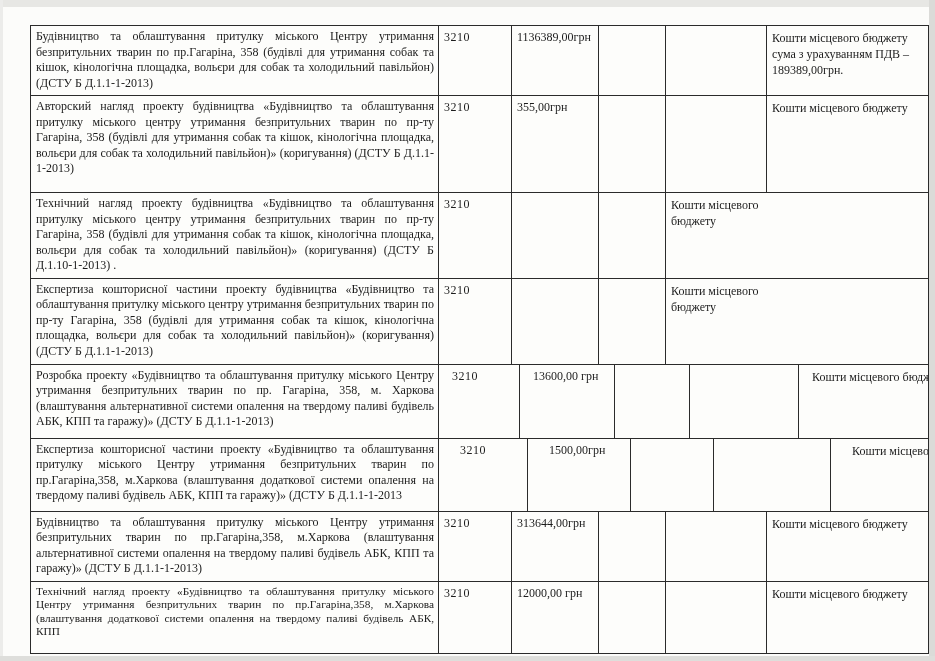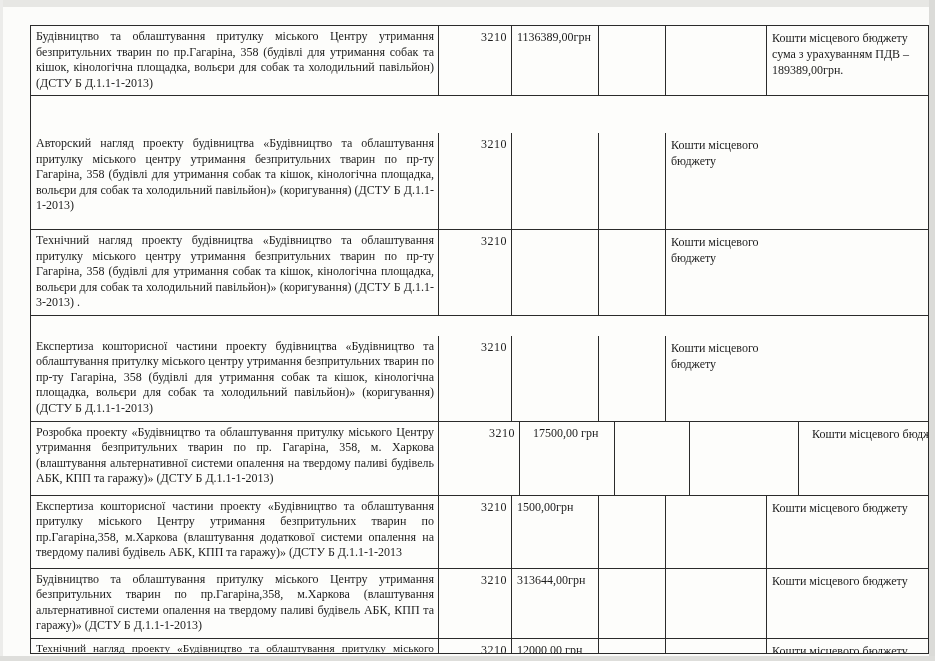--- a/index.html
+++ b/index.html
@@ -35,30 +35,30 @@
   .cell{
     border-right:1px solid #2b2b2b;
     box-sizing:border-box;
     padding:3px 4px 4px 5px;
     font-size:12px;
     line-height:15.5px;
     overflow:hidden;
   }
   .cell:last-child{border-right:none;}
   .cell.desc{text-align:justify;}
-  .cell.code{text-align:right;padding-top:4px;letter-spacing:.5px;}
+  .cell.code{text-align:left;padding-top:4px;letter-spacing:.5px;}
   .cell.amount{padding-top:4px;white-space:nowrap;}
   .cell.note{padding-top:4px;line-height:16px;}
   .row.r0{min-height:42px;}
   .row.r1{min-height:61px;}
-  .row.r2{min-height:96px;margin-top:37px;}
+  .row.r2{min-height:96px;}
   .row.r3{min-height:84px;}
-  .row.r4{min-height:85px;margin-top:20px;}
+  .row.r4{min-height:85px;}
   .row.r5{min-height:73px;gap:8px;}
-  .row.r6{min-height:72px;}
+  .row.r6{min-height:72px;gap:16px;}
   .row.r7{min-height:67px;}
   .row.r8{min-height:90px;}
   .row.r8 .desc{font-size:11.3px;line-height:13.5px;}
 </style>
 </head>
 <body>
 
 <div class="page">
   <div class="edge-top"></div>
   <div class="edge-left"></div>
@@ -71,45 +71,46 @@
       <div class="cell code">3210</div>
       <div class="cell amount">1136389,00грн</div>
       <div class="cell empty"></div>
       <div class="cell empty"></div>
       <div class="cell note">Кошти місцевого бюджету сума з урахуванням ПДВ – 189389,00грн.</div>
     </div>
 
     <div class="row r2">
       <div class="cell desc">Авторский нагляд проекту будівництва «Будівництво та облаштування притулку міського центру утримання безпритульних тварин по пр-ту Гагаріна, 358 (будівлі для утримання собак та кішок, кінологічна площадка, вольєри для собак та холодильний павільйон)» (коригування) (ДСТУ Б Д.1.1-1-2013)</div>
       <div class="cell code">3210</div>
+      <div class="cell amount">355,00грн</div>
       <div class="cell empty"></div>
       <div class="cell empty"></div>
       <div class="cell note">Кошти місцевого бюджету</div>
     </div>
 
     <div class="row r3">
-      <div class="cell desc">Технічний нагляд проекту будівництва «Будівництво та облаштування притулку міського центру утримання безпритульних тварин по пр-ту Гагаріна, 358 (будівлі для утримання собак та кішок, кінологічна площадка, вольєри для собак та холодильний павільйон)» (коригування) (ДСТУ Б Д.1.1-3-2013) .</div>
+      <div class="cell desc">Технічний нагляд проекту будівництва «Будівництво та облаштування притулку міського центру утримання безпритульних тварин по пр-ту Гагаріна, 358 (будівлі для утримання собак та кішок, кінологічна площадка, вольєри для собак та холодильний павільйон)» (коригування) (ДСТУ Б Д.1.10-1-2013) .</div>
       <div class="cell code">3210</div>
       <div class="cell empty"></div>
       <div class="cell empty"></div>
       <div class="cell note">Кошти місцевого бюджету</div>
     </div>
 
     <div class="row r4">
       <div class="cell desc">Експертиза кошторисної частини проекту будівництва «Будівництво та облаштування притулку міського центру утримання безпритульних тварин по пр-ту Гагаріна, 358 (будівлі для утримання собак та кішок, кінологічна площадка, вольєри для собак та холодильний павільйон)» (коригування) (ДСТУ Б Д.1.1-1-2013)</div>
       <div class="cell code">3210</div>
       <div class="cell empty"></div>
       <div class="cell empty"></div>
       <div class="cell note">Кошти місцевого бюджету</div>
     </div>
 
     <div class="row r5">
       <div class="cell desc">Розробка проекту «Будівництво та облаштування притулку міського Центру утримання безпритульних тварин по пр. Гагаріна, 358, м. Харкова (влаштування альтернативної системи опалення на твердому паливі будівель АБК, КПП та гаражу)» (ДСТУ Б Д.1.1-1-2013)</div>
       <div class="cell code">3210</div>
-      <div class="cell amount">17500,00 грн</div>
+      <div class="cell amount">13600,00 грн</div>
       <div class="cell empty"></div>
       <div class="cell empty"></div>
       <div class="cell note">Кошти місцевого бюджету</div>
     </div>
 
     <div class="row r6">
       <div class="cell desc">Експертиза кошторисної частини проекту «Будівництво та облаштування притулку міського Центру утримання безпритульних тварин по пр.Гагаріна,358, м.Харкова (влаштування додаткової системи опалення на твердому паливі будівель АБК, КПП та гаражу)» (ДСТУ Б Д.1.1-1-2013</div>
       <div class="cell code">3210</div>
       <div class="cell amount">1500,00грн</div>
       <div class="cell empty"></div>

